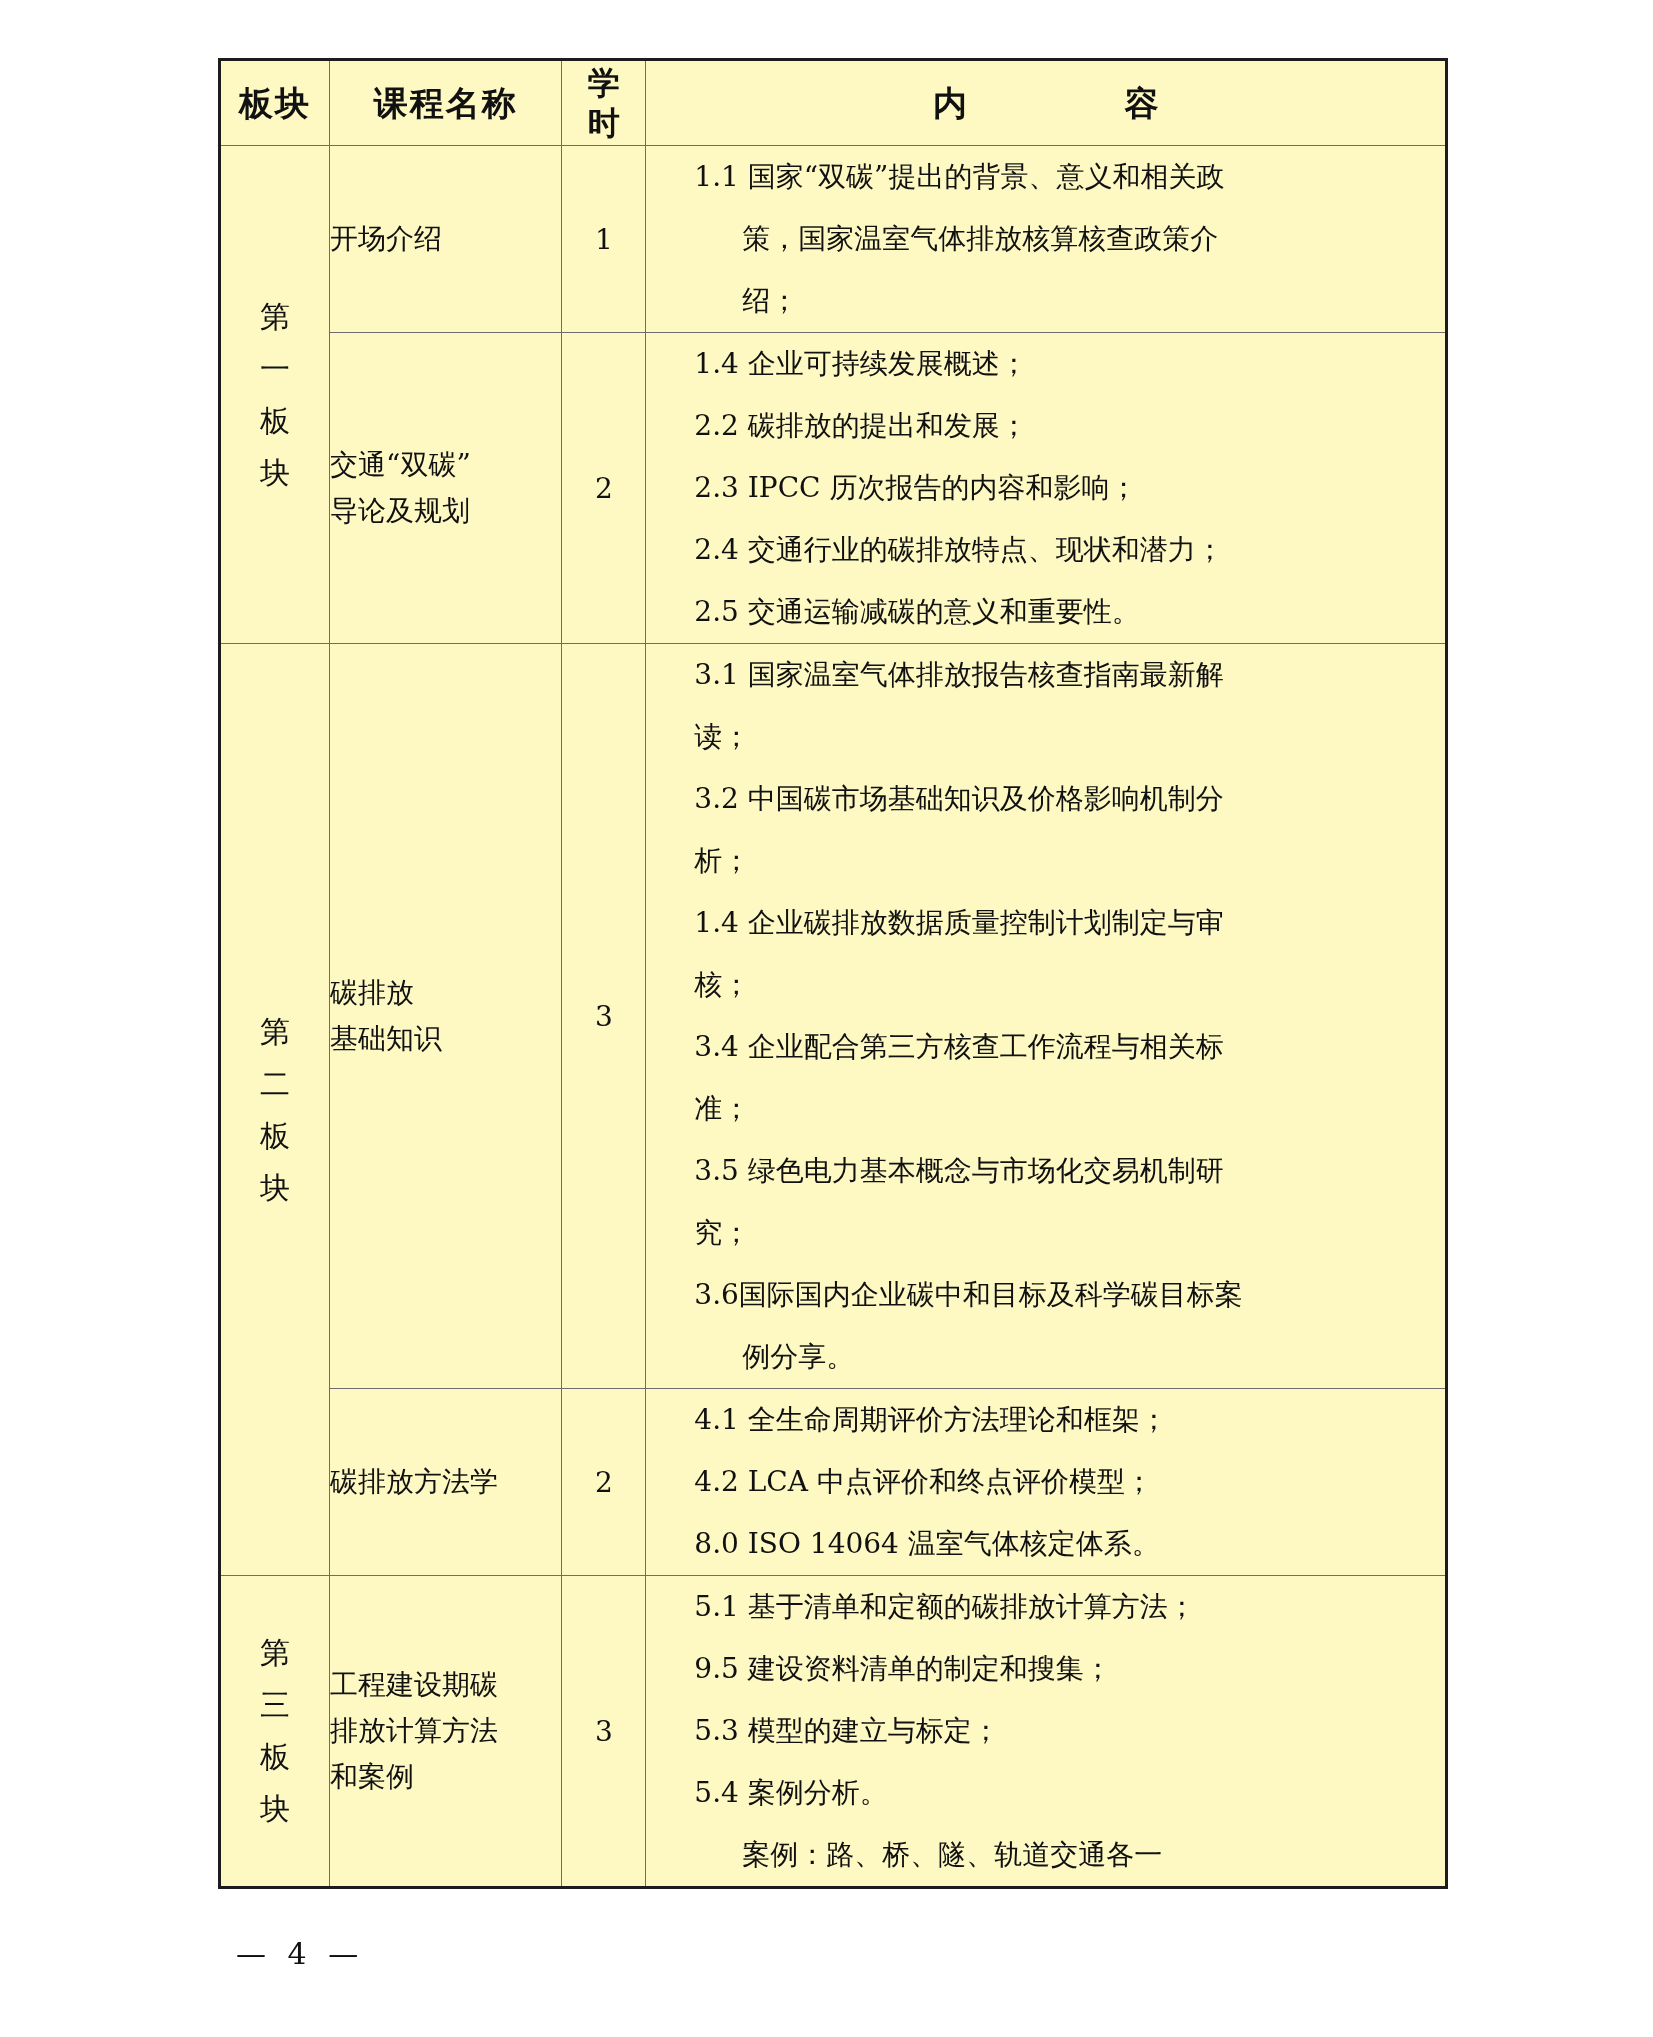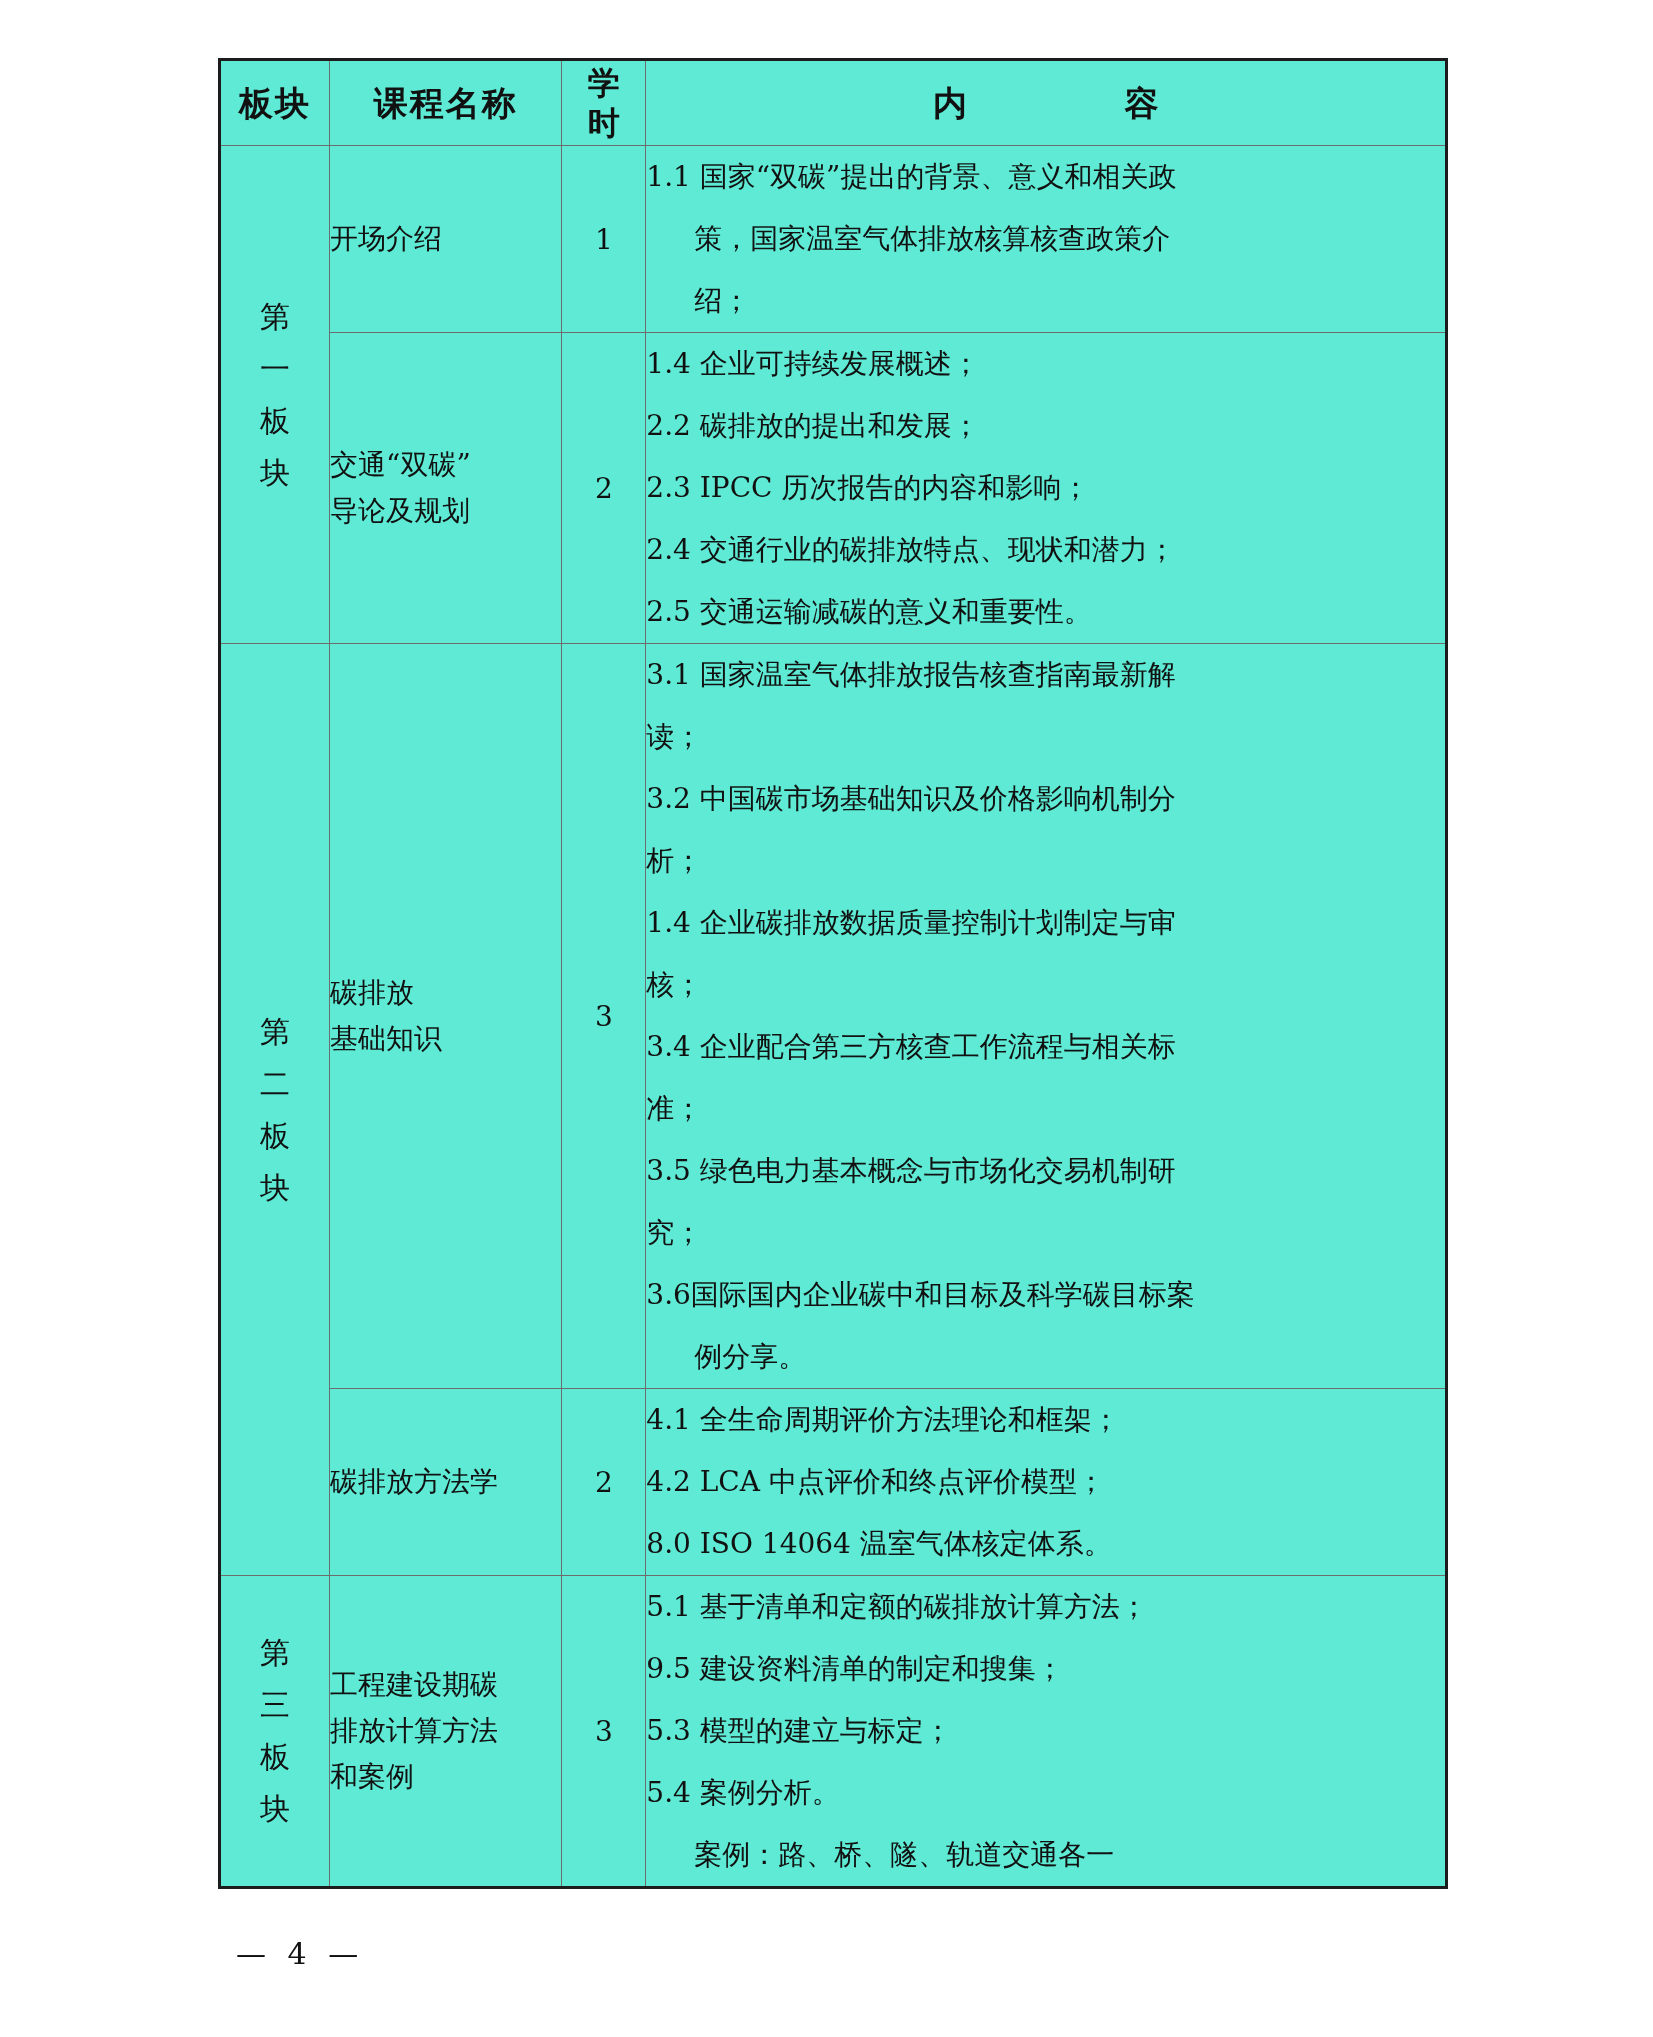--- a/index.html
+++ b/index.html
@@ -35,21 +35,21 @@
     border-collapse: collapse;
     width: 1230px;
     table-layout: fixed;
     background: #fff;
   }
 
   table.schedule td, table.schedule th {
     border: 1px solid #6d6d6d;
     vertical-align: middle;
     padding: 0;
-    background: #5eead4;
+    background: #fef9c3;
   }
 
   
   table.schedule {
     border: 3px solid #1c1c1c;
   }
 
   col.c-block   { width: 110px; }
   col.c-course  { width: 232px; }
   col.c-hours   { width: 84px; }
@@ -115,21 +115,21 @@
   }
 
   
   .content-cell {
     padding: 14px 16px 14px 26px;
     font-size: 28px;
     line-height: 62px;
     text-align: left;
     font-family: "DejaVu Serif", "Liberation Serif", serif;
   }
-  .content-cell .line { display: block; white-space: nowrap; }
+  .content-cell .line { display: block; white-space: nowrap; margin-left: 48px; }
   .content-cell .indent { padding-left: 48px; }
 
   
   .page-number {
     position: absolute;
     left: 236px;
     top: 1936px;
     font-size: 30px;
     letter-spacing: 6px;
     font-family: "DejaVu Serif", "Liberation Serif", serif;

